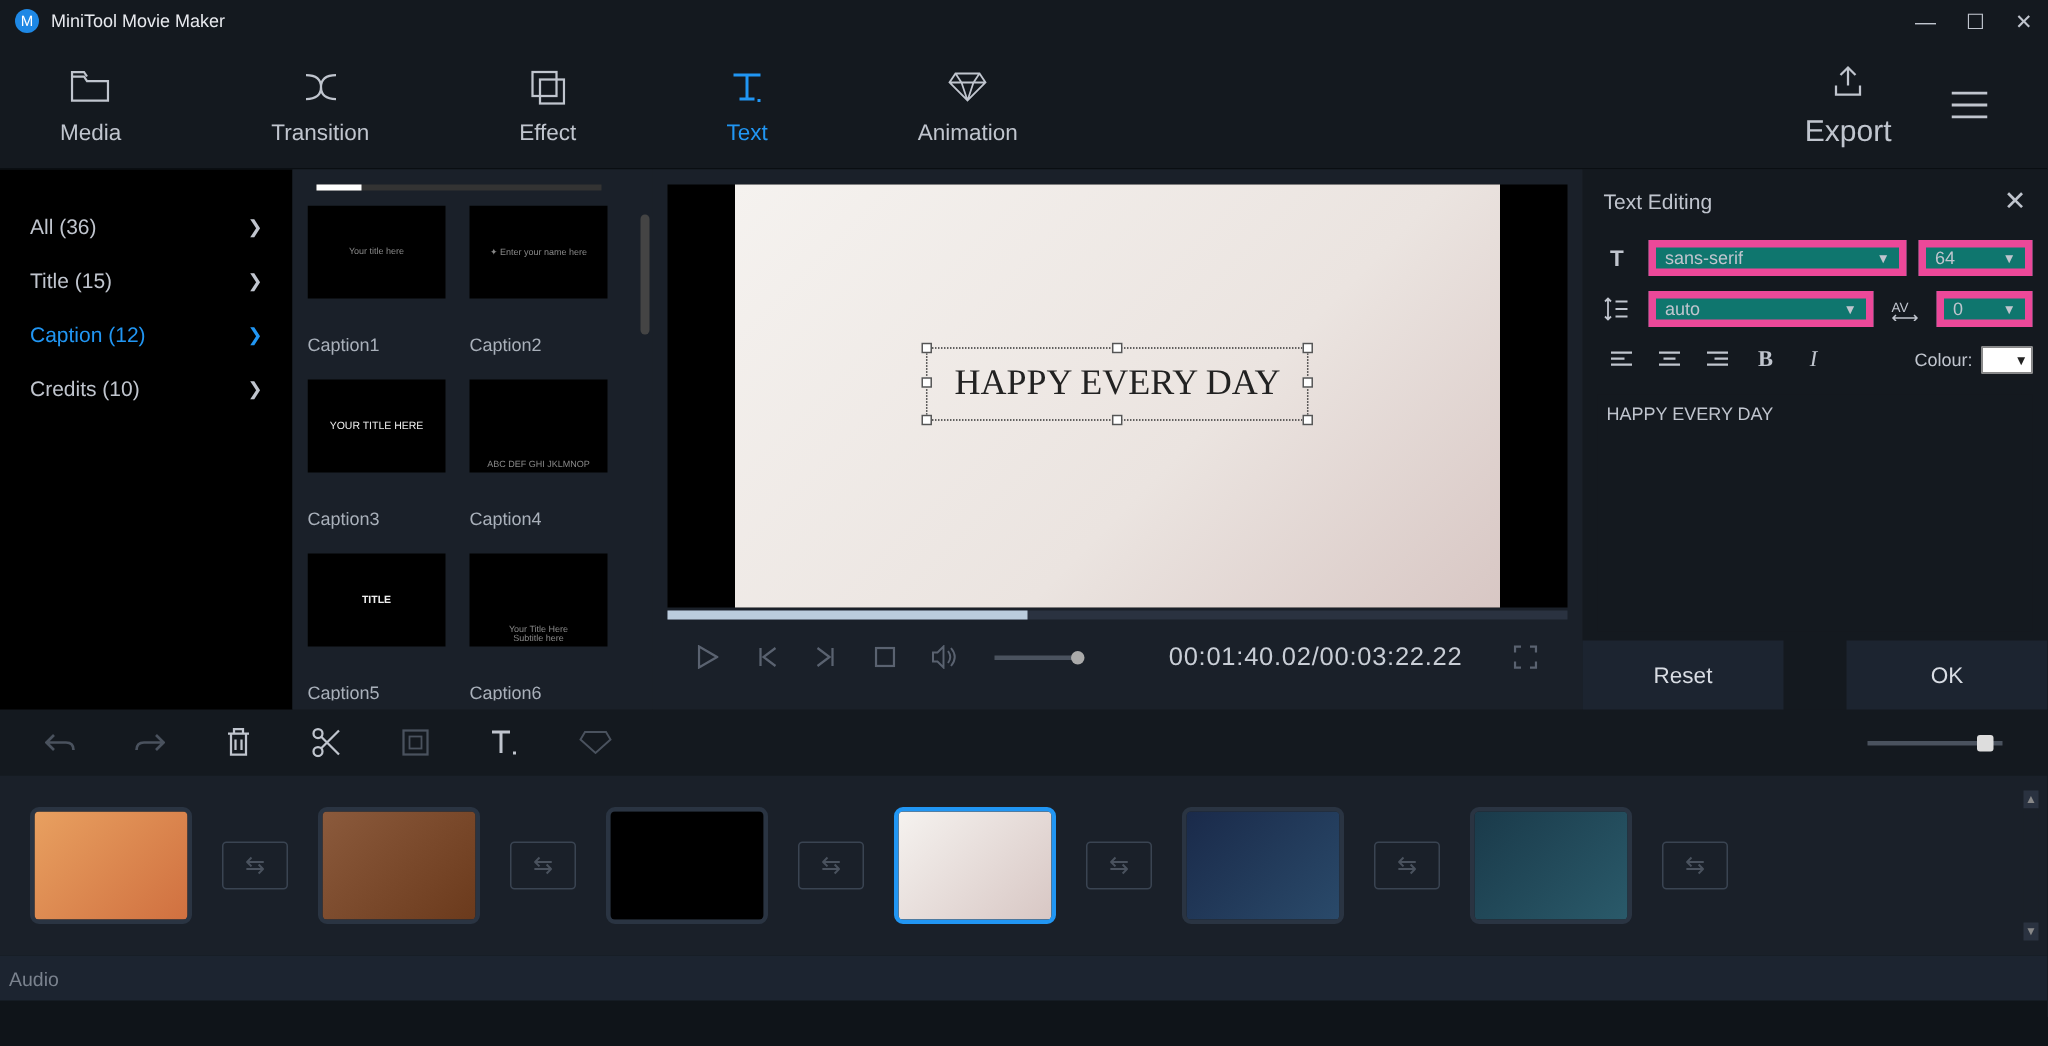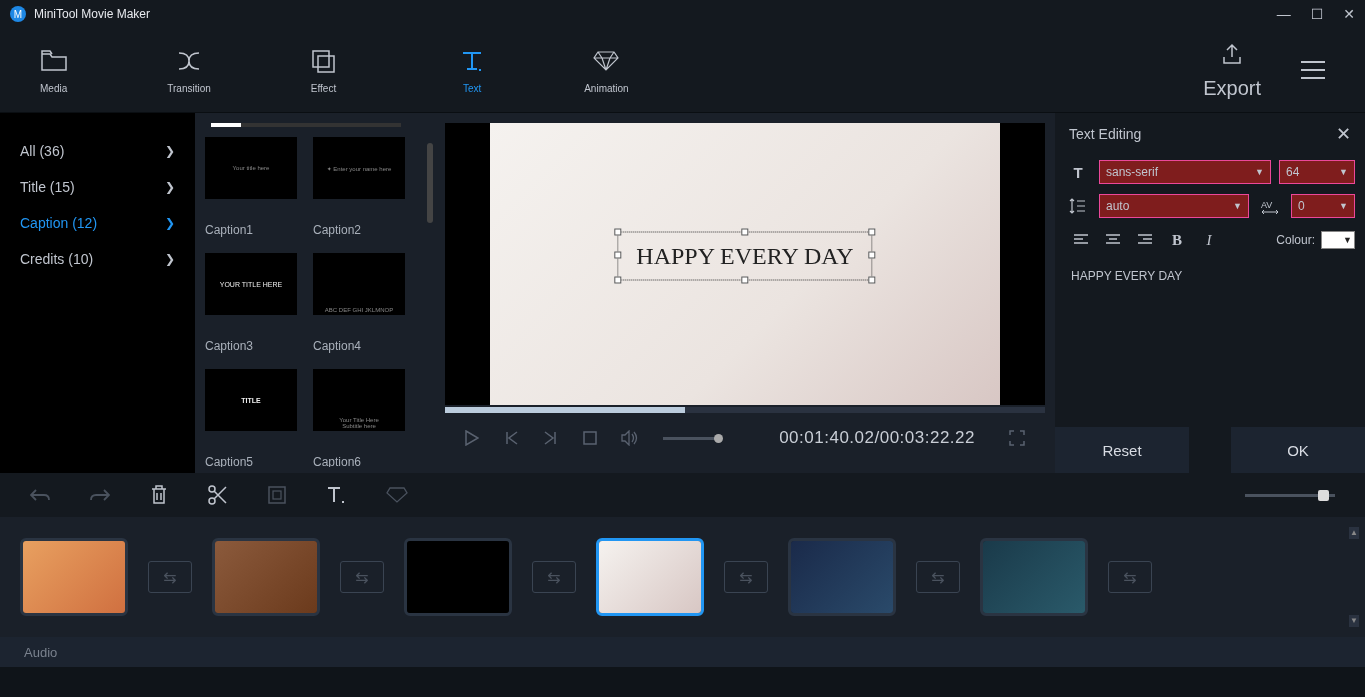--- a/index.html
+++ b/index.html
@@ -8,23 +8,23 @@
 
 .titlebar { height: 28px; background: #14191f; display: flex; align-items: center; padding: 0 10px; }
 .titlebar .logo { width: 16px; height: 16px; background: #1e88e5; border-radius: 50%; margin-right: 8px; display:flex; align-items:center; justify-content:center; font-size:10px; color:#fff; }
 .titlebar .title { font-size: 12px; color: #e8eaef; flex: 1; }
 .titlebar .win-controls { display: flex; gap: 20px; font-size: 14px; color: #c0c5ce; }
 .titlebar .win-controls span { cursor: pointer; }
 
 
 .topnav { height: 85px; background: #14191f; display: flex; align-items: center; padding: 0 40px; border-bottom: 1px solid #0a0e12; }
 .topnav .nav-item { display: flex; flex-direction: column; align-items: center; gap: 8px; cursor: pointer; margin-right: 100px; color: #c0c5ce; }
-.topnav .nav-item.active { color: #2196f3; margin-left: 24px; }
+.topnav .nav-item.active { color: #2196f3; }
 .topnav .nav-item .icon { font-size: 24px; height: 28px; display:flex; align-items:center; }
-.topnav .nav-item .label { font-size: 10px; }
+.topnav .nav-item .label { font-size: 15px; }
 .topnav .spacer { flex: 1; }
 .topnav .right-item { display: flex; flex-direction: column; align-items: center; gap: 8px; cursor: pointer; margin-left: 40px; color: #c0c5ce; }
 .topnav .right-item .icon { font-size: 22px; height: 28px; display:flex; align-items:center;}
 .topnav .right-item .label { font-size: 20px; }
 .topnav .hamb { font-size: 24px; margin-left: 40px; cursor: pointer; }
 
 
 .main { height: 360px; display: flex; background: #1a2029; }
 
 
@@ -61,21 +61,21 @@
 .controls .vol-slider::after { content:''; position:absolute; right:-4px; top:-3px; width:9px; height:9px; background:#aaa; border-radius:50%; }
 .controls .time { font-size: 17px; color: #c9ced6; letter-spacing:0.5px; margin-left:auto; margin-right:10px; }
 .controls .fs { cursor:pointer; font-size:14px; color:#5a6270; }
 
 
 .panel { width: 310px; background: #14191f; display: flex; flex-direction: column; }
 .panel .hdr { display:flex; justify-content:space-between; align-items:center; padding: 10px 14px; font-size:14px; color:#c0c5ce; }
 .panel .hdr .x { font-size:18px; cursor:pointer; }
 .panel .row { display:flex; align-items:center; gap:8px; padding: 4px 10px; }
 .panel .ico { width:26px; height:26px; display:flex; align-items:center; justify-content:center; font-size:15px; color:#c0c5ce; cursor:pointer; }
-.panel select, .panel .drop { height:24px; background:#7f1d1d; border:1px solid #ec4899; color:#c0c5ce; font-size:12px; padding:0 6px; }
+.panel select, .panel .drop { height:24px; background:#0f766e; border:5px solid #ec4899; color:#c0c5ce; font-size:12px; padding:0 6px; }
 .panel .drop { display:flex; align-items:center; justify-content:space-between; cursor:pointer; }
 .panel .drop .arr { font-size:9px; }
 .panel .align-row { display:flex; gap:0; padding:4px 10px; align-items:center; }
 .panel .abtn { width:32px; height:26px; display:flex; align-items:center; justify-content:center; font-size:13px; color:#c0c5ce; cursor:pointer; border:1px solid transparent; }
 .panel .clabel { font-size:12px; color:#c0c5ce; margin-left:auto; margin-right:6px; }
 .panel .swatch { width:34px; height:18px; border:1px solid #888; background:#fff; cursor:pointer; display:flex; align-items:center; }
 .panel .swatch .arr { margin-left:auto; font-size:9px; color:#222; padding-right:2px;}
 .panel .text-edit { flex:1; margin:6px 10px; background:#14191f; color:#c0c5ce; font-size:12px; padding:6px; border:none; resize:none; outline:none; }
 .panel .btns { display:flex; height:46px;gap:36px; }
 .panel .btns .b { flex:1; display:flex; align-items:center; justify-content:center; background:#1c2430; color:#d8dce3; font-size:15px; cursor:pointer; }
@@ -97,21 +97,21 @@
 .clip .fill3 { width:100%; height:100%; background:#000; }
 .clip .fill4 { width:100%; height:100%; background:linear-gradient(135deg,#f5f2ef 0%,#d8c7c4 100%); }
 .clip .fill5 { width:100%; height:100%; background:linear-gradient(135deg,#1a2a4a 0%,#2a4a6a 100%); }
 .clip .fill6 { width:100%; height:100%; background:linear-gradient(135deg,#1a3a4a 0%,#2a5a6a 100%); }
 .trans { width:44px; height:32px; border:1px solid #3a4452; border-radius:3px; display:flex; align-items:center; justify-content:center; color:#4a525e; font-size:16px; cursor:pointer; }
 .tl-vscroll { position:absolute; right:6px; top:10px; width:10px; height:100px; }
 .tl-vscroll .up, .tl-vscroll .dn { height:12px; background:#2a3240; font-size:8px; color:#888; text-align:center; line-height:12px; cursor:pointer; }
 .tl-vscroll .track { height:76px; background:#1a2029; }
 
 
-.audio-bar { height: 30px; background:#1c2430; display:flex; align-items:center; padding:0 24px; font-size:13px; color:#7a828e; }
+.audio-bar { height: 30px; background:#1c2430; display:flex; align-items:center; padding:0 6px; font-size:13px; color:#7a828e; }
 
 svg { display:block; }
 </style>
 </head>
 <body>
 
 <div class="titlebar">
   <div class="logo">M</div>
   <div class="title">MiniTool Movie Maker</div>
   <div class="win-controls">

